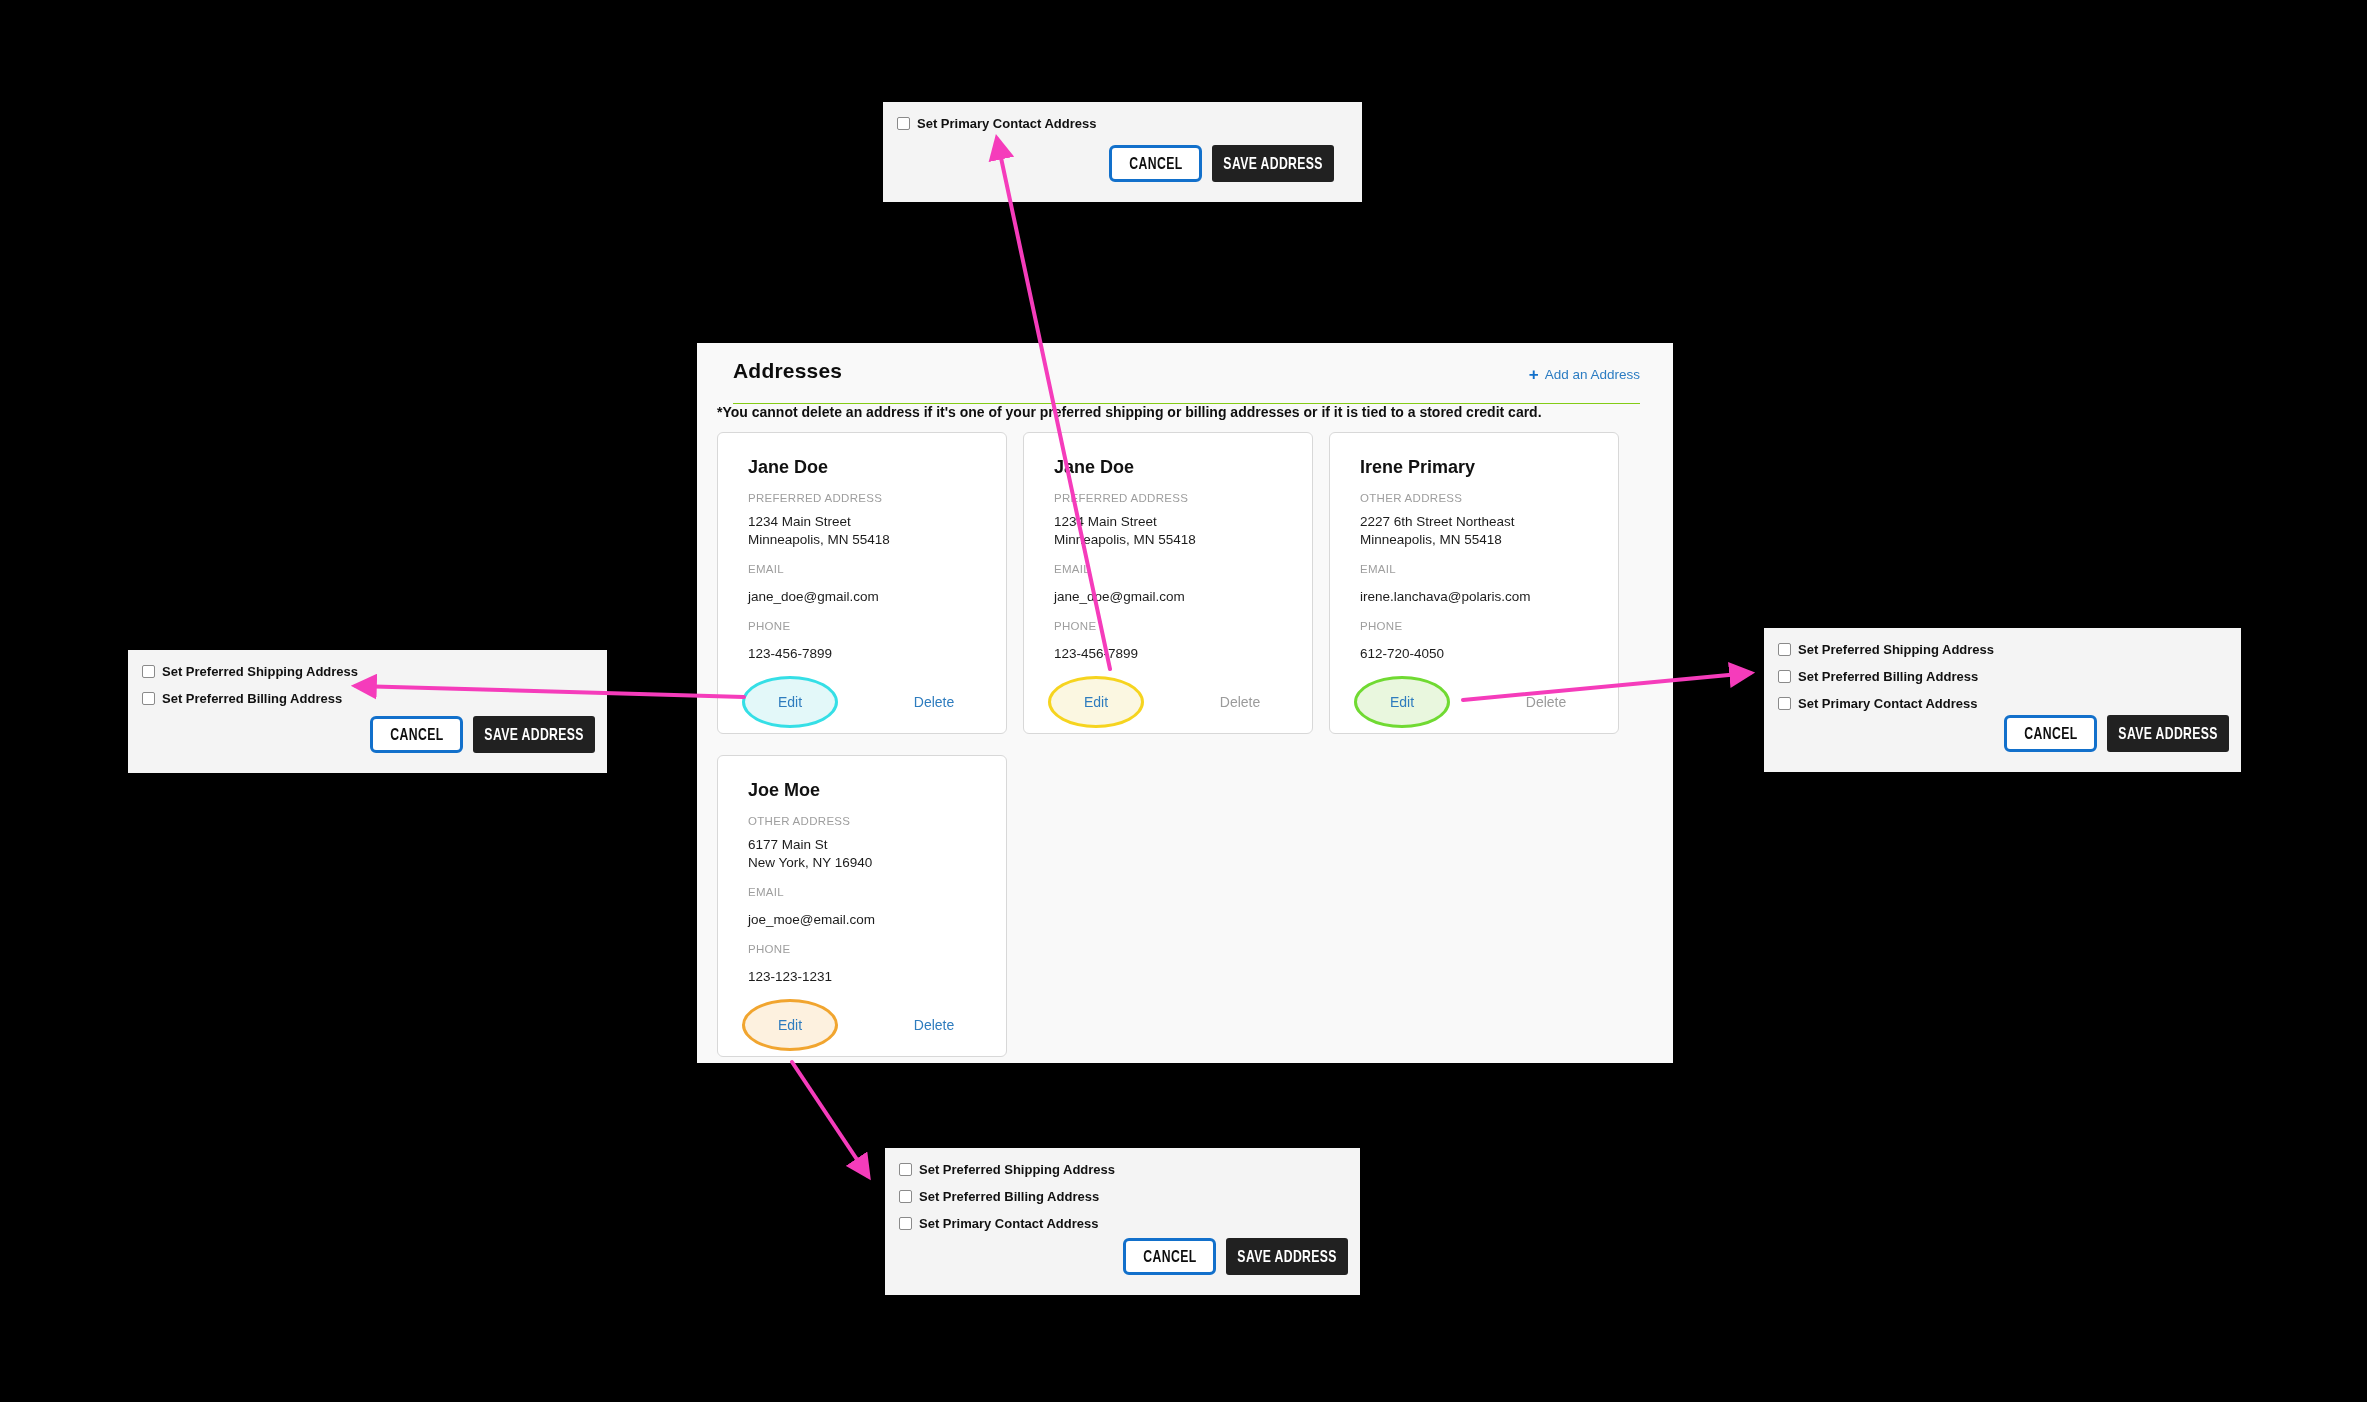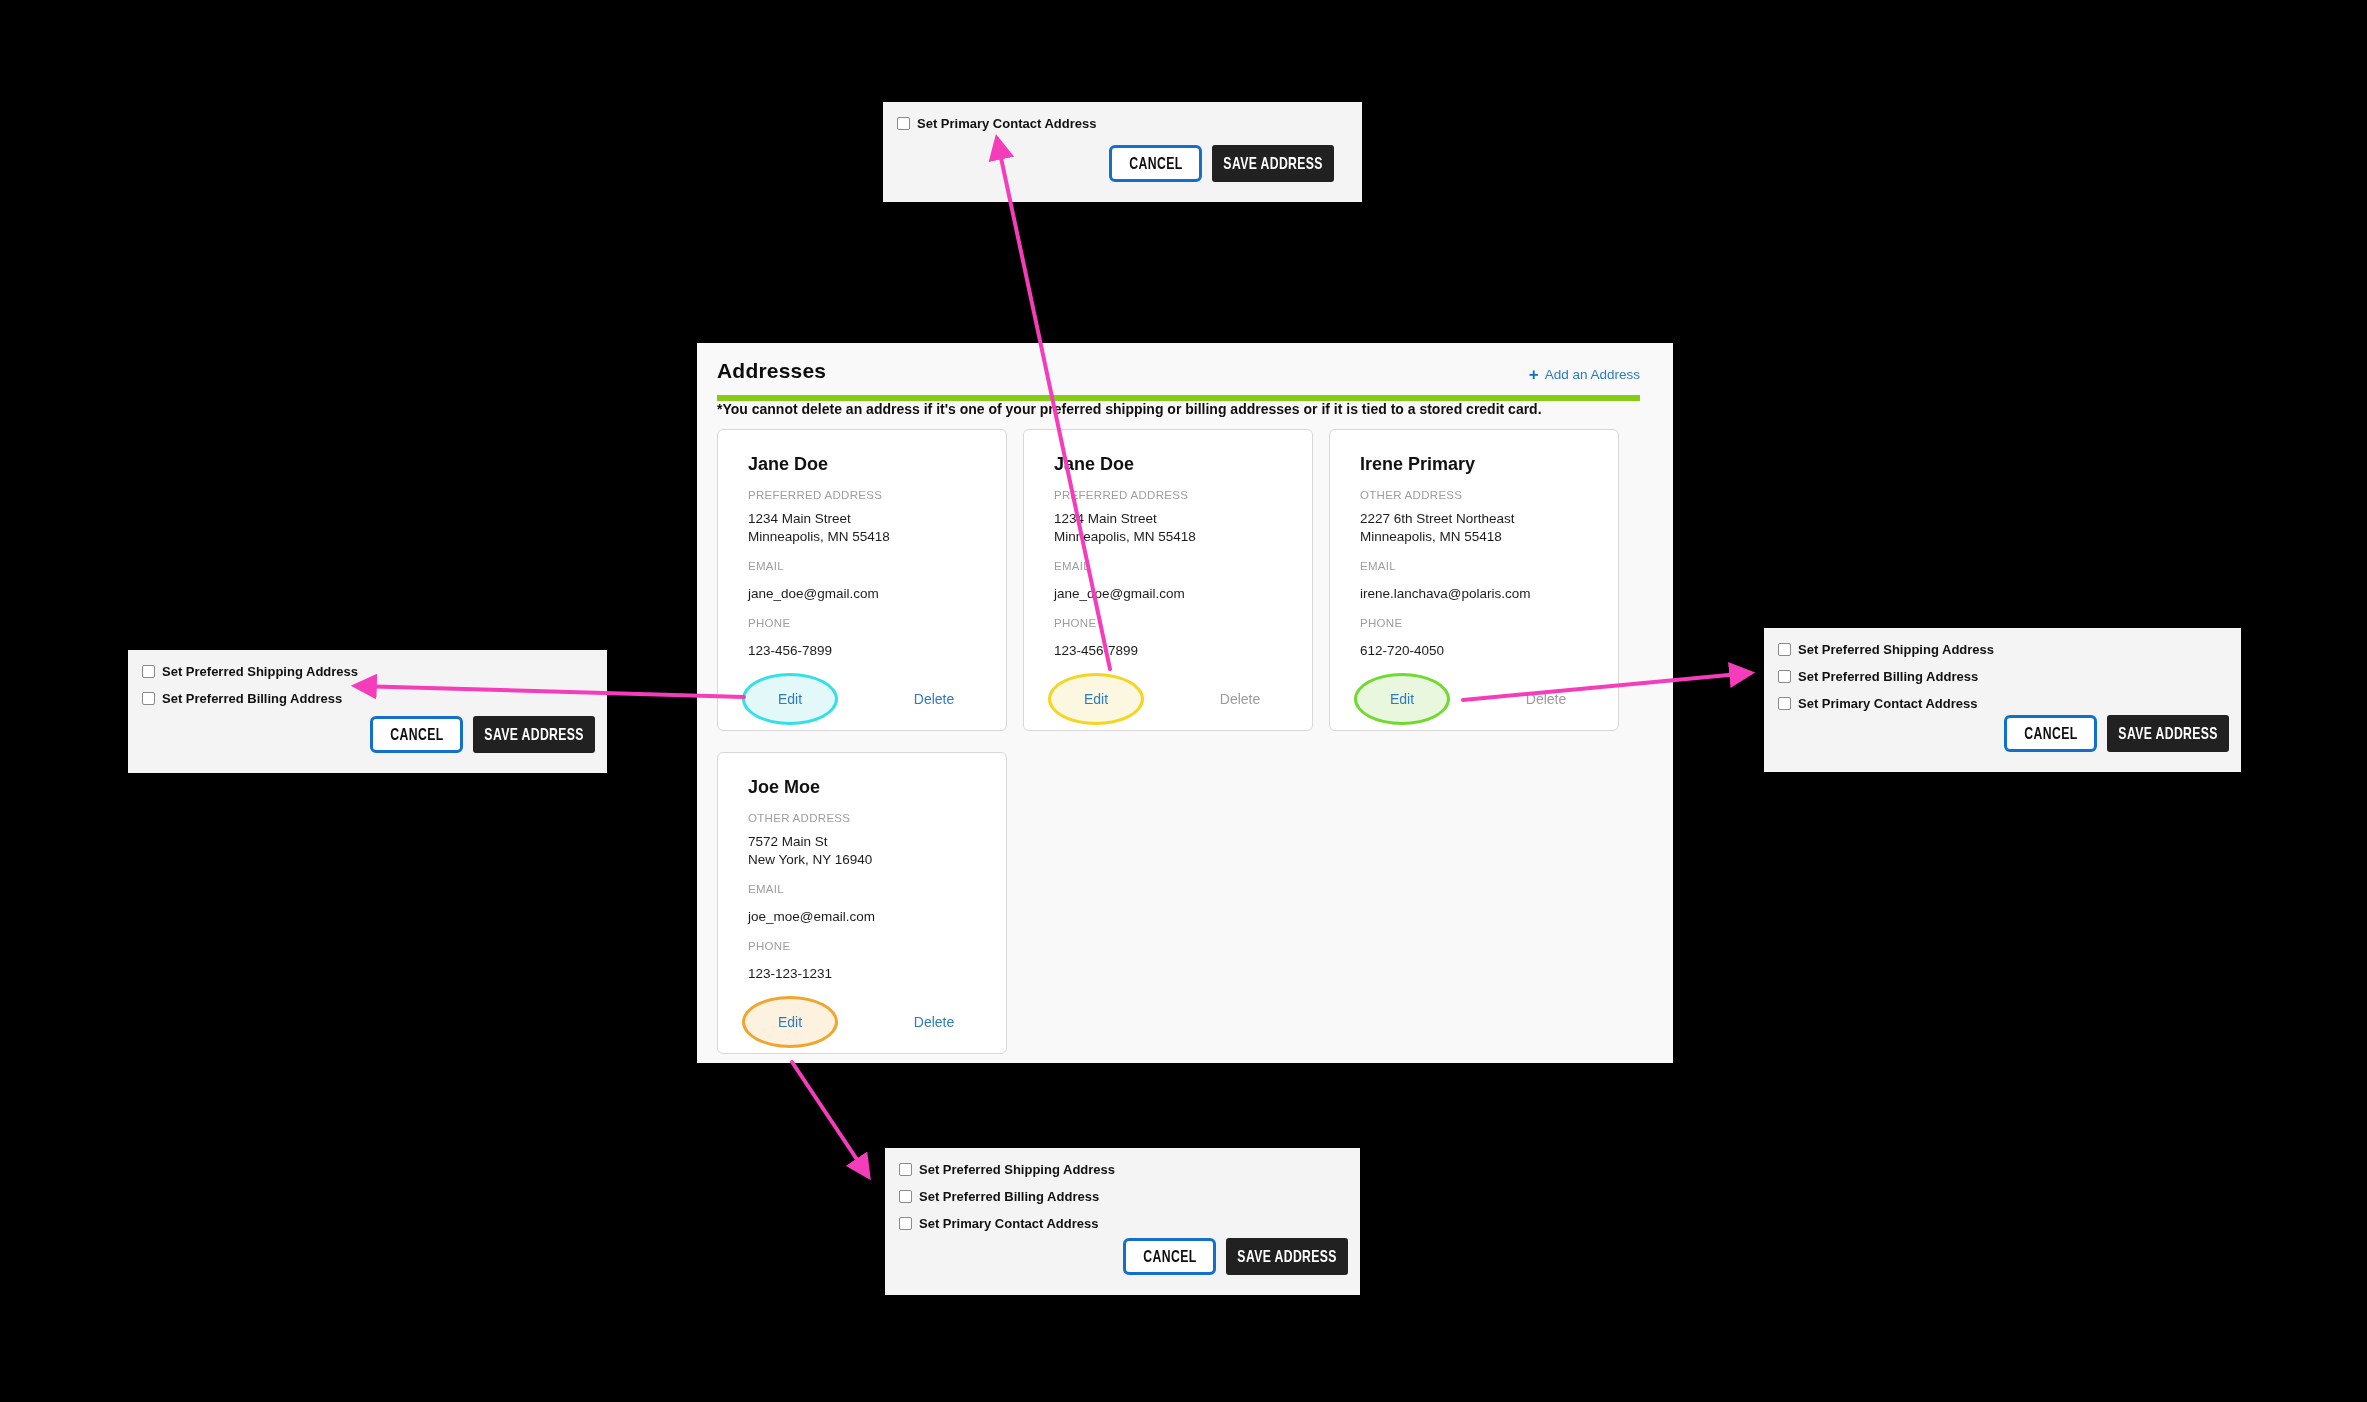--- a/index.html
+++ b/index.html
@@ -3,21 +3,21 @@
 <meta charset="utf-8">
 <style>
   html,body{margin:0;padding:0;background:#000;}
   .stage{position:relative;width:2367px;height:1402px;background:#000;overflow:hidden;
          font-family:"Liberation Sans","DejaVu Sans",sans-serif;color:#111;}
 
   
   .main-panel{position:absolute;left:697px;top:343px;width:976px;height:720px;
               background:#f9f9f9;box-sizing:border-box;padding:16px 33px 0 20px;}
   .header-row{display:flex;justify-content:space-between;align-items:flex-end;
-              border-bottom:6px solid #84cc16;padding-bottom:12px;}
+              border-bottom:1px solid #84cc16;padding-bottom:20px;margin-left:16px;}
   .page-title{font-size:21px;font-weight:700;color:#0d0d0d;letter-spacing:0.2px;}
   .add-link{display:flex;align-items:center;gap:6px;font-size:13.5px;color:#2b7cc2;cursor:pointer;}
   .add-link .plus{font-size:17px;font-weight:700;color:#1270cb;line-height:1;}
   .note{margin-top:0;font-size:14px;font-weight:700;color:#0f0f0f;}
   .cards{margin-top:12px;display:flex;flex-wrap:wrap;column-gap:16px;row-gap:21px;width:923px;}
 
   .card{width:290px;height:302px;box-sizing:border-box;background:#fff;border:1px solid #d8d8d8;
         border-radius:6px;padding:18px 30px;position:relative;}
   .card-name{font-size:18px;font-weight:700;color:#111;margin-top:6px;}
   .card-label{margin-top:14px;font-size:11.5px;color:#9e9e9e;letter-spacing:0.3px;}
@@ -137,21 +137,21 @@
           <div class="action-cell">
             <a class="link disabled">Delete</a>
           </div>
         </div>
       </div>
 
       <div class="card">
         <div class="card-name">Joe Moe</div>
         <div class="card-label">OTHER ADDRESS</div>
         <div class="card-addr">
-          <div class="card-line">7572 Main St</div>
+          <div class="card-line">6177 Main St</div>
           <div class="card-line">New York, NY 16940</div>
         </div>
         <div class="card-label">EMAIL</div>
         <div class="card-line tight">joe_moe@email.com</div>
         <div class="card-label">PHONE</div>
         <div class="card-line tight">123-123-1231</div>
         <div class="card-actions">
           <div class="action-cell">
             <div class="ellipse hl-orange"></div>
             <a class="link">Edit</a>

